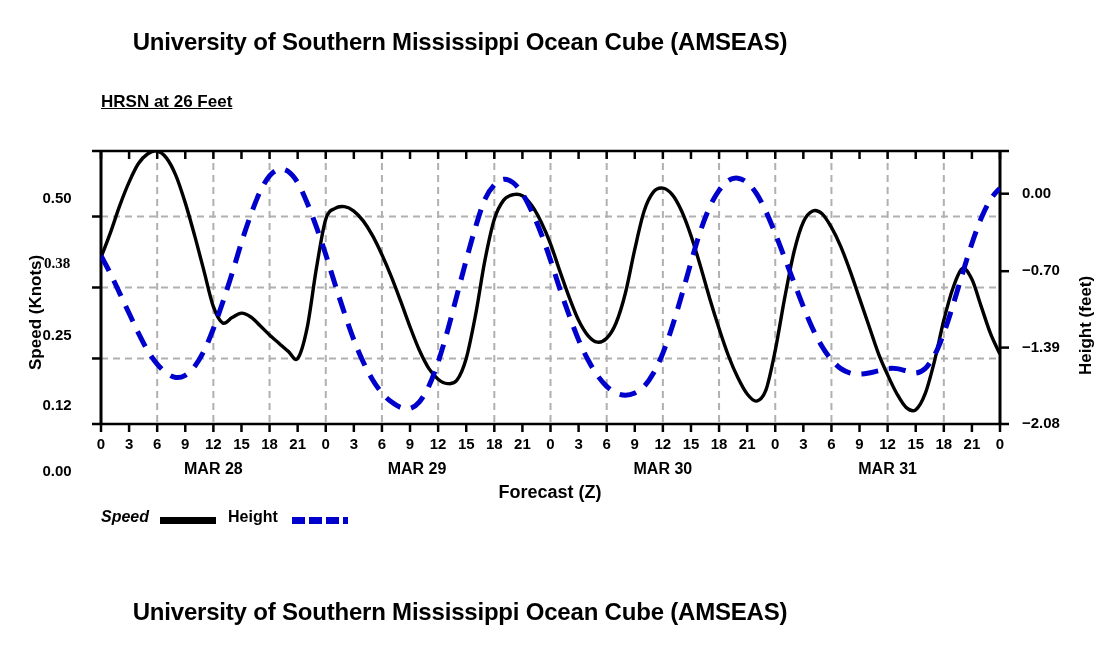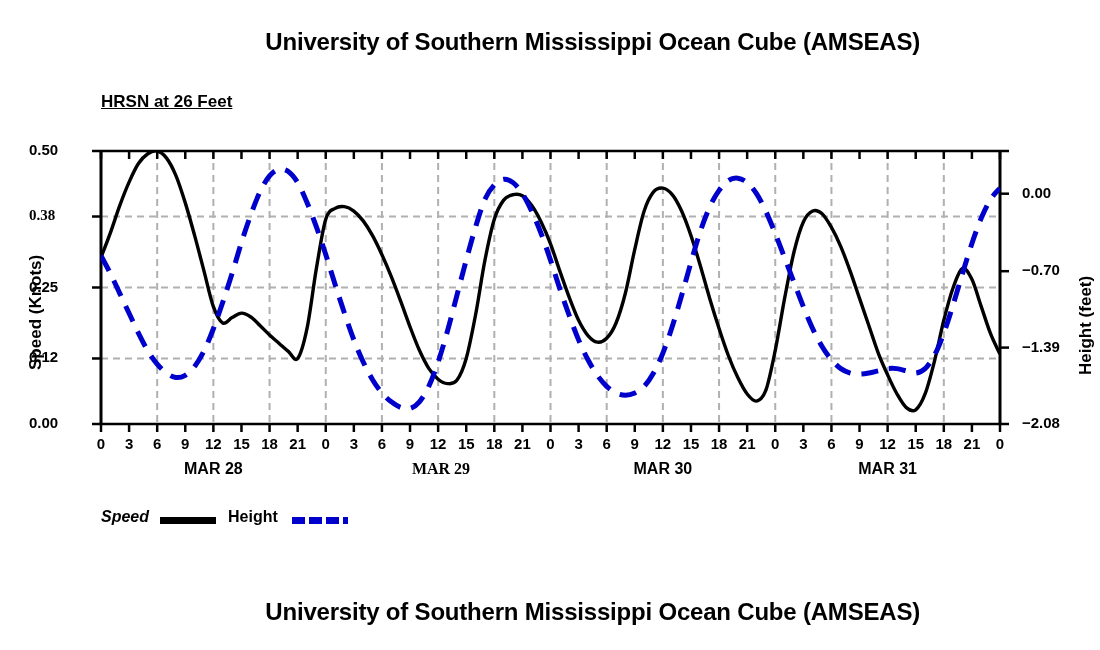--- a/index.html
+++ b/index.html
@@ -18,21 +18,21 @@
   #root {
     position: absolute;
     left: 0; top: 0;
     width: 1100px;
     height: 650px;
   }
   .abs { position: absolute; }
 
   .title-main {
     width: 920px;
-    text-align: right;
+    text-align: center;
     font-size: 24px;
     font-weight: bold;
     letter-spacing: -0.2px;
   }
   .hdr-left {
     font-size: 17px;
     font-weight: bold;
     white-space: nowrap;
   }
   .hdr-center {
@@ -58,21 +58,22 @@
     transform: rotate(-90deg);
     transform-origin: 0 0;
   }
   .tick-label {
     position: absolute;
     font-size: 15px;
     font-weight: bold;
     white-space: nowrap;
   }
   .ylab-left {
-    text-align: left;
+    text-align: center;
+    margin-top: 48px;
   }
   .ylab-right {
     text-align: left;
   }
   .xlab {
     text-align: center;
   }
   .daylab {
     position: absolute;
     font-size: 16px;
@@ -114,20 +115,23 @@
 
 
   <div class="abs axis-title vertical-left" style="left:26px; top:370px;">
     <span>Speed (Knots)</span>
   </div>
 
   <div class="abs axis-title vertical-right" style="left:1076px; top:375px;">
     <span>Height (feet)</span>
   </div>
 
+  <div class="xaxis-title" style="left:0; top:482px; width:1100px; text-align:center;">
+    <span>Forecast (Z)</span>
+  </div>
 
   <svg class="abs" id="plot" style="left:0; top:0;" width="1100" height="650" viewBox="0 0 1100 650">
       <line x1="101" y1="424" x2="1000" y2="424" stroke="#b0b0b0" stroke-width="2" stroke-dasharray="7,5"></line>
       <line x1="101" y1="358.48" x2="1000" y2="358.48" stroke="#b0b0b0" stroke-width="2" stroke-dasharray="7,5"></line>
       <line x1="101" y1="287.5" x2="1000" y2="287.5" stroke="#b0b0b0" stroke-width="2" stroke-dasharray="7,5"></line>
       <line x1="101" y1="216.52" x2="1000" y2="216.52" stroke="#b0b0b0" stroke-width="2" stroke-dasharray="7,5"></line>
       <line x1="101" y1="151" x2="1000" y2="151" stroke="#b0b0b0" stroke-width="2" stroke-dasharray="7,5"></line>
       <line x1="157.1875" y1="151" x2="157.1875" y2="424" stroke="#b0b0b0" stroke-width="2" stroke-dasharray="7,5"></line>
       <line x1="213.375" y1="151" x2="213.375" y2="424" stroke="#b0b0b0" stroke-width="2" stroke-dasharray="7,5"></line>
       <line x1="269.5625" y1="151" x2="269.5625" y2="424" stroke="#b0b0b0" stroke-width="2" stroke-dasharray="7,5"></line>
@@ -269,21 +273,21 @@
       <div class="tick-label xlab" style="left: 755.25px; top: 435px; width: 40px;">0</div>
       <div class="tick-label xlab" style="left: 783.344px; top: 435px; width: 40px;">3</div>
       <div class="tick-label xlab" style="left: 811.438px; top: 435px; width: 40px;">6</div>
       <div class="tick-label xlab" style="left: 839.531px; top: 435px; width: 40px;">9</div>
       <div class="tick-label xlab" style="left: 867.625px; top: 435px; width: 40px;">12</div>
       <div class="tick-label xlab" style="left: 895.719px; top: 435px; width: 40px;">15</div>
       <div class="tick-label xlab" style="left: 923.812px; top: 435px; width: 40px;">18</div>
       <div class="tick-label xlab" style="left: 951.906px; top: 435px; width: 40px;">21</div>
       <div class="tick-label xlab" style="left: 980px; top: 435px; width: 40px;">0</div>
       <div class="daylab" style="left: 143.375px; top: 460px; width: 140px;">MAR 28</div>
-      <div class="daylab" style="left: 371px; top: 460px; width: 140px; font-family: Liberation Serif, serif;">MAR 29</div>
+      <div class="daylab" style="left: 347px; top: 460px; width: 140px;">MAR 29</div>
       <div class="daylab" style="left: 592.875px; top: 460px; width: 140px;">MAR 30</div>
       <div class="daylab" style="left: 817.625px; top: 460px; width: 140px;">MAR 31</div>
     </div>
 
   <div class="legend-label" style="left:101px; top:508px;font-style:italic;">
     <span>Speed</span>
   </div>
   <div class="legend-swatch" style="left:160px; top:517px; width:56px; height:7px; background:#000000;"></div>
 
   <div class="legend-label" style="left:228px; top:508px;">

